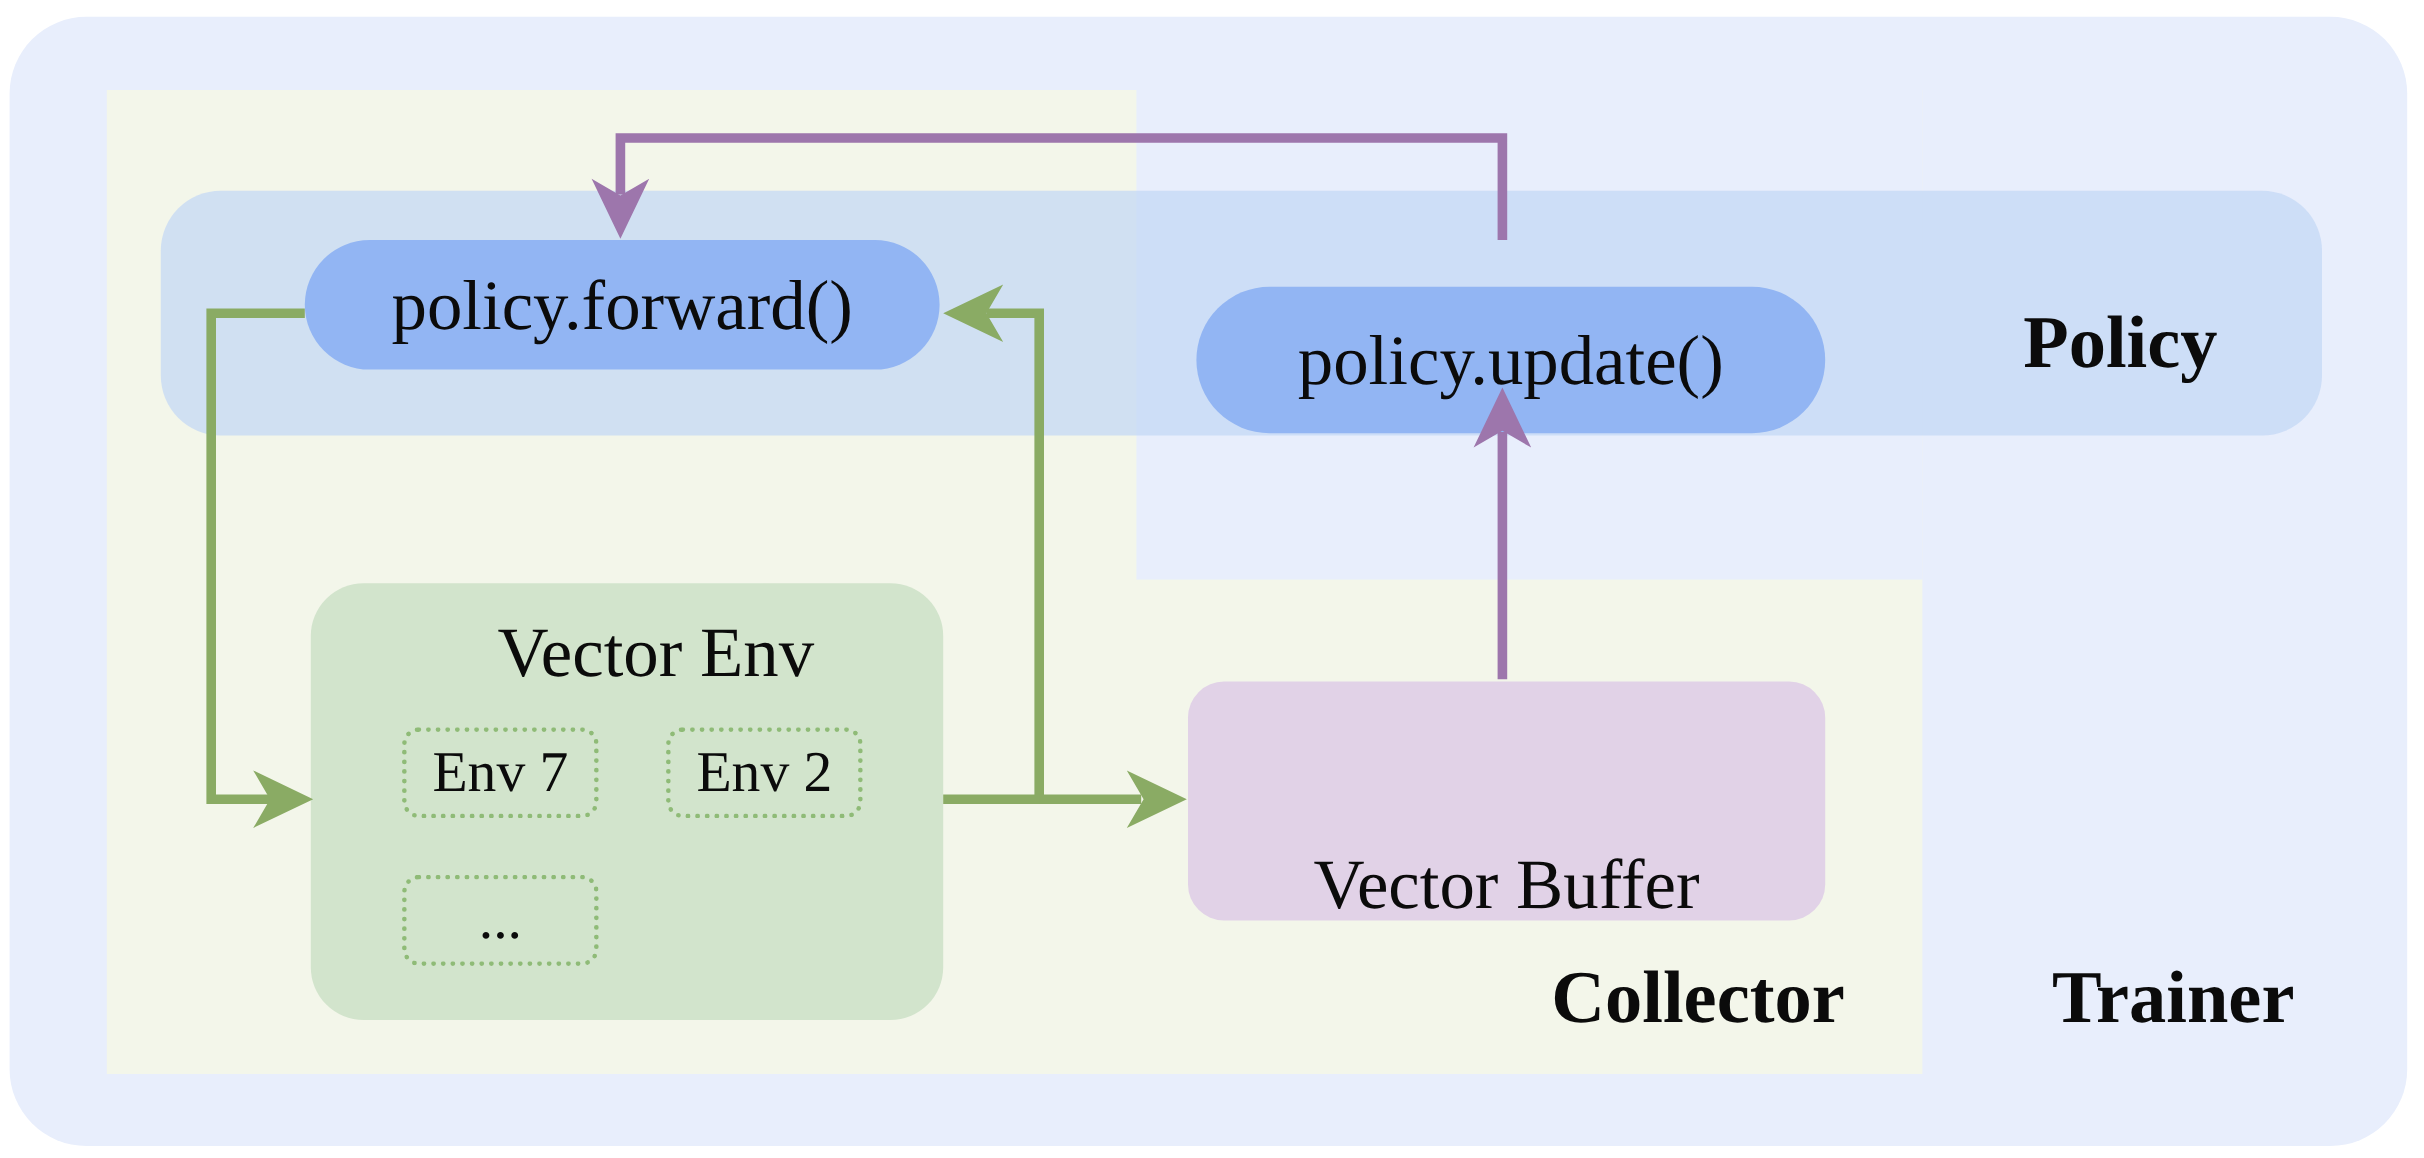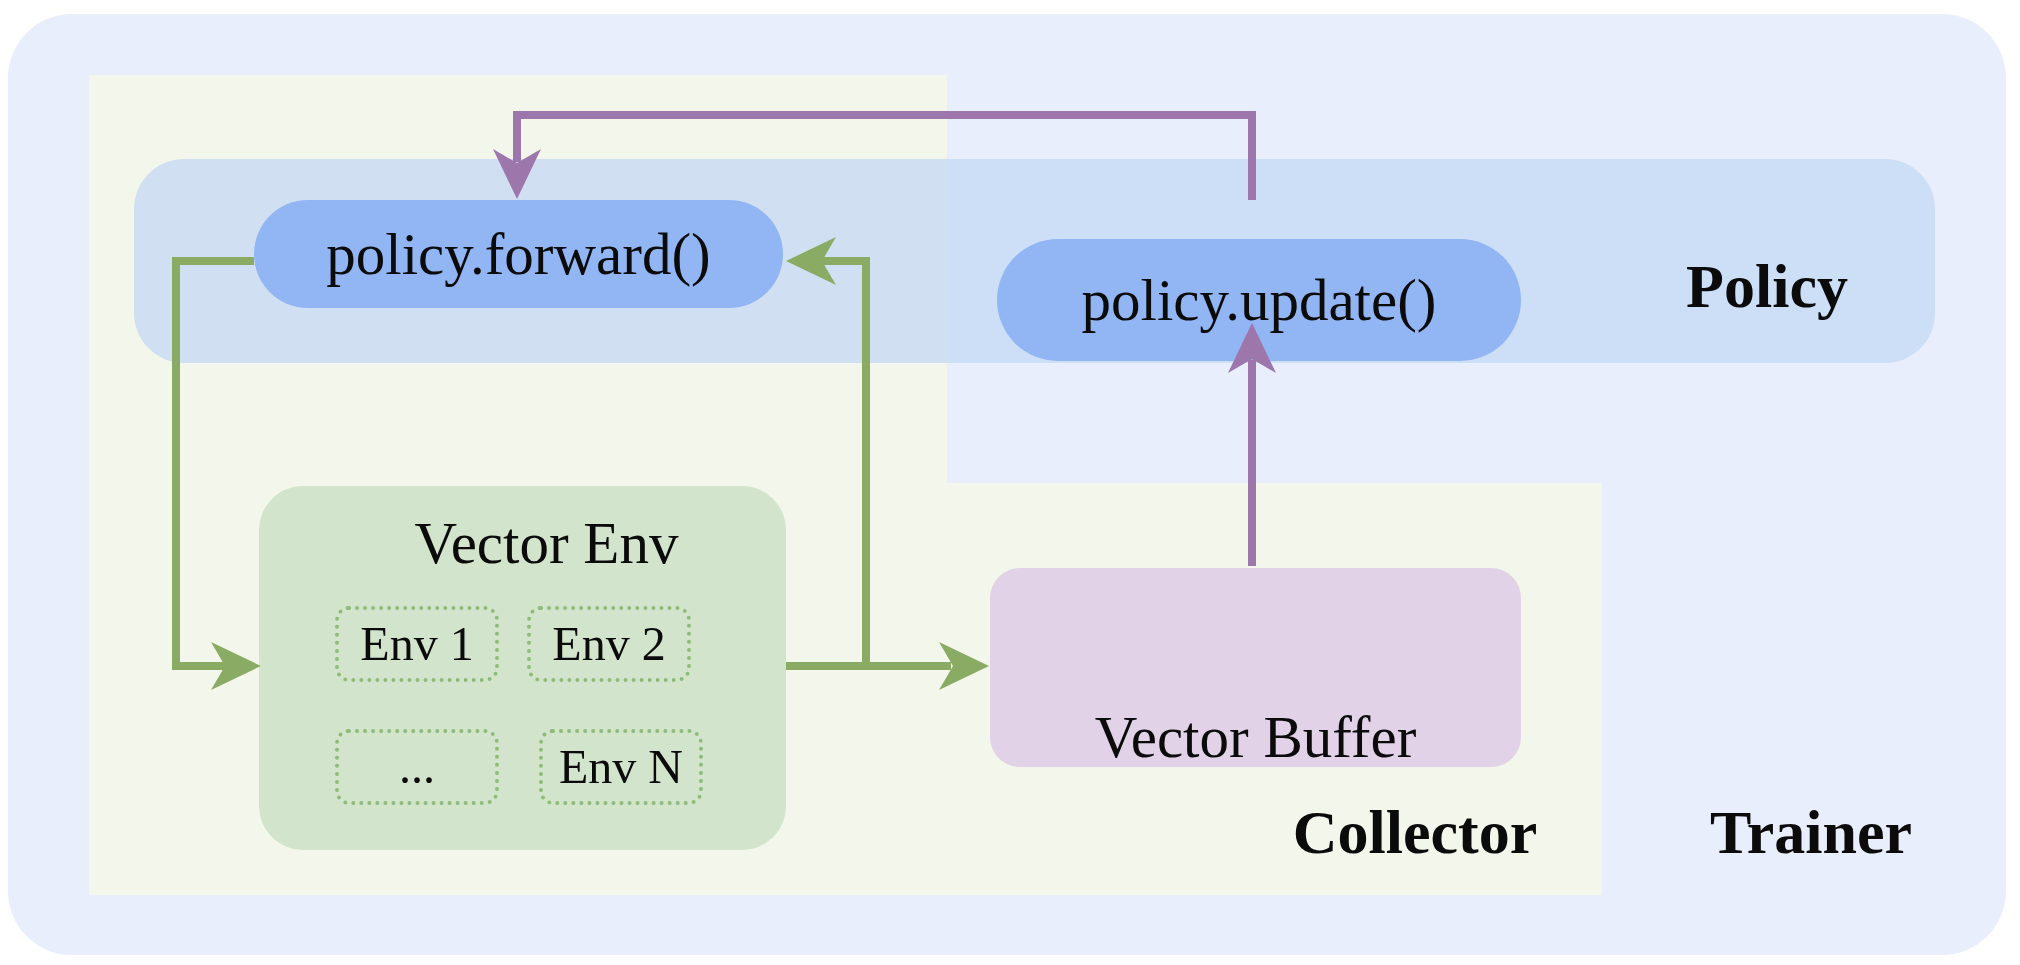--- a/index.html
+++ b/index.html
@@ -47,21 +47,21 @@
     display:flex;align-items:center;justify-content:center;
     font-size:59px;line-height:1;
   }
   .env-cell{
     border:4px dotted #8fbb77;border-radius:14px;
     display:flex;align-items:center;justify-content:center;
     font-size:48px;line-height:1;
     box-sizing:border-box;
   }
   #env-cell-1{left:76px;top:120px;width:164px;height:76px;}
-  #env-cell-2{left:268px;top:120px;width:164px;height:76px;}
+  #env-cell-2{left:296px;top:120px;width:164px;height:76px;}
   #env-cell-3{left:76px;top:243px;width:164px;height:76px;}
   #env-cell-4{left:280px;top:243px;width:164px;height:76px;}
   #buffer-box{
     left:990px;top:568px;width:531px;height:199px;
     background:#e1d2e7;border-radius:30px;
     display:flex;align-items:flex-end;justify-content:center;
     font-size:59px;line-height:1;
   }
   
   .region-label{
@@ -89,30 +89,27 @@
     <span>policy.forward()</span>
   </div>
 
   <div class="abs pill" id="pill-update">
     <span>policy.update()</span>
   </div>
 
   <div class="abs" id="env-box">
     <div class="abs" id="env-title">Vector Env</div>
     <div class="abs env-cell" id="env-cell-1">
-      <span>Env 1</span>
+      <span>Env 7</span>
     </div>
     <div class="abs env-cell" id="env-cell-2">
       <span>Env 2</span>
     </div>
     <div class="abs env-cell" id="env-cell-3">
       <span>...</span>
-    </div>
-    <div class="abs env-cell" id="env-cell-4">
-      <span>Env N</span>
     </div>
   </div>
 
   <div class="abs" id="buffer-box">
     <span>Vector Buffer</span>
   </div>
 
   <div class="abs region-label" id="label-collector">Collector</div>
   <div class="abs region-label" id="label-policy">Policy</div>
   <div class="abs region-label" id="label-trainer">Trainer</div>

